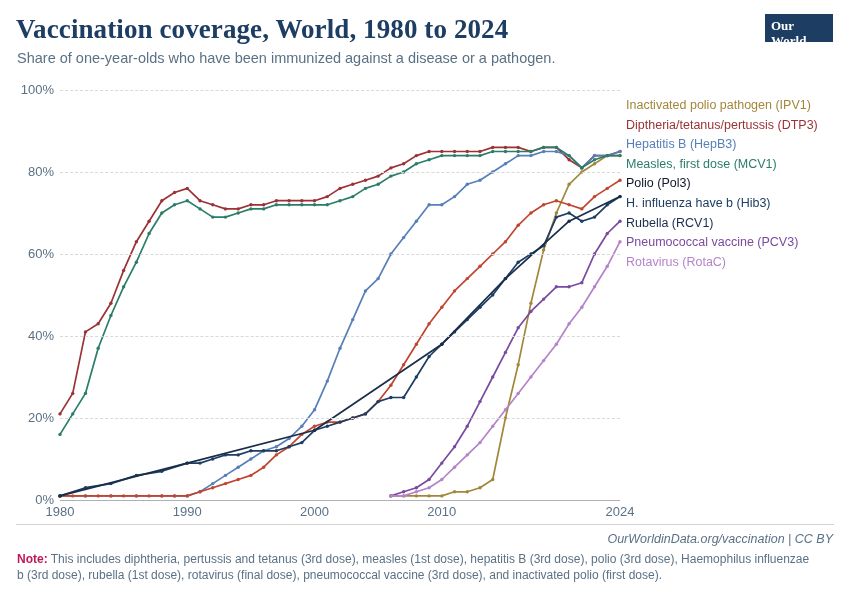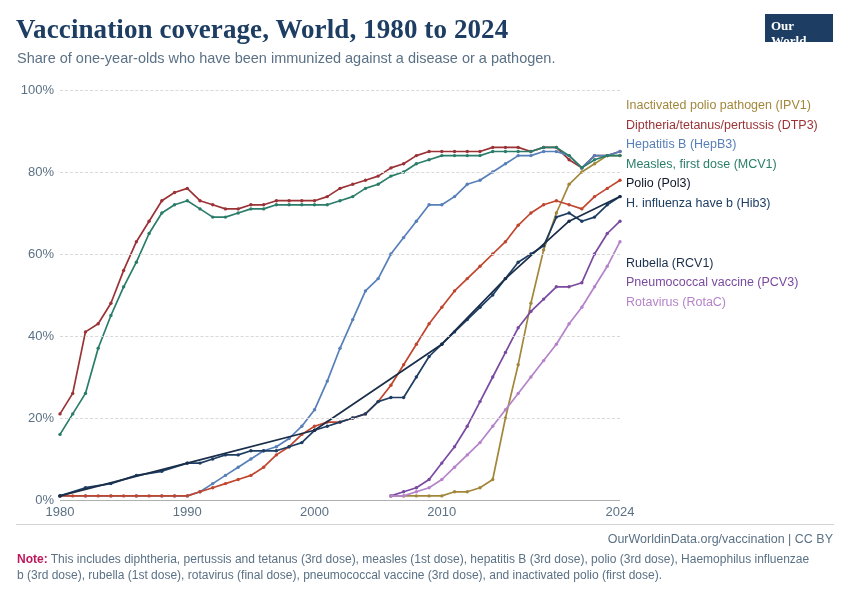--- a/index.html
+++ b/index.html
@@ -68,21 +68,21 @@
     position:absolute; left:16px; top:524px; width:818px;
     border-top:1px solid #d3d3d3;
   }
   .src {
     position:absolute; left:17px; top:532px;
     font-size:12.5px; color:#5b7185;
   }
   .src b { color:#3b4b5c; font-weight:700; }
   .src-right {
     position:absolute; right:17px; top:532px;
-    font-size:12.5px; color:#5b7185;
+    font-size:12.5px; color:#5b7185;font-style:italic;
   }
   .note {
     position:absolute; left:17px; top:551px; width:800px;
     font-size:12px; color:#5b7185; line-height:16px;
   }
   .note b { color:#be185d; font-weight:700; }
 </style>
 </head>
 <body>
 
@@ -407,21 +407,21 @@
       <div class="xlabel" style="left: 560px;">2024</div>
     </div>
 
   <div class="legend" id="legend">
       <div class="legend-item" style="color: rgb(162, 135, 59);">Inactivated polio pathogen (IPV1)</div>
       <div class="legend-item" style="color: rgb(154, 50, 54);">Diptheria/tetanus/pertussis (DTP3)</div>
       <div class="legend-item" style="color: rgb(87, 127, 184);">Hepatitis B (HepB3)</div>
       <div class="legend-item" style="color: rgb(42, 125, 105);">Measles, first dose (MCV1)</div>
       <div class="legend-item" style="color: #0f172a;">Polio (Pol3)</div>
       <div class="legend-item" style="color: rgb(29, 61, 99);">H. influenza have b (Hib3)</div>
-      <div class="legend-item" style="color: rgb(26, 46, 74); margin-top: 40px;">Rubella (RCV1)</div>
+      <div class="legend-item" style="color: rgb(26, 46, 74);">Rubella (RCV1)</div>
       <div class="legend-item" style="color: rgb(122, 74, 160);">Pneumococcal vaccine (PCV3)</div>
       <div class="legend-item" style="color: rgb(181, 131, 201);">Rotavirus (RotaC)</div>
     </div>
 
   <div class="footer-rule"></div>
 
   <div class="src-right">OurWorldinData.org/vaccination | CC BY</div>
 
   <div class="note">
     <b>Note:</b><span> This includes diphtheria, pertussis and tetanus (3rd dose), measles (1st dose), hepatitis B (3rd dose), polio (3rd dose), Haemophilus influenzae b (3rd dose), rubella (1st dose), rotavirus (final dose), pneumococcal vaccine (3rd dose), and inactivated polio (first dose).</span>

